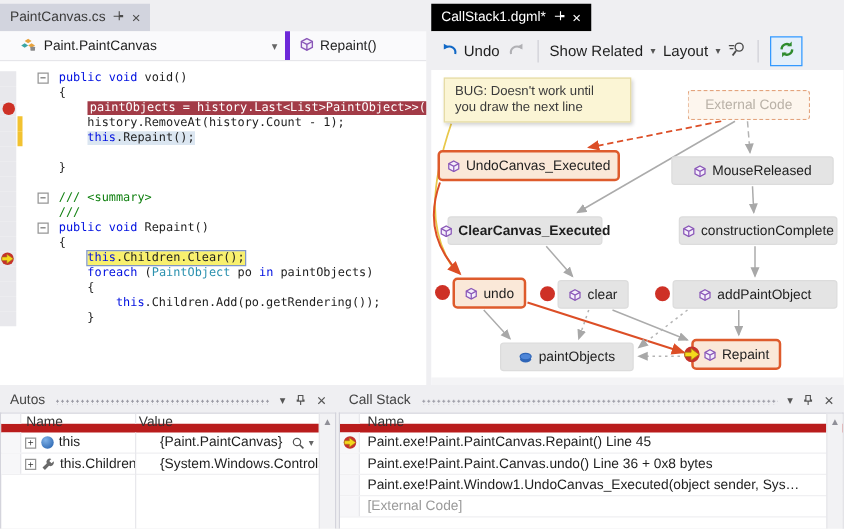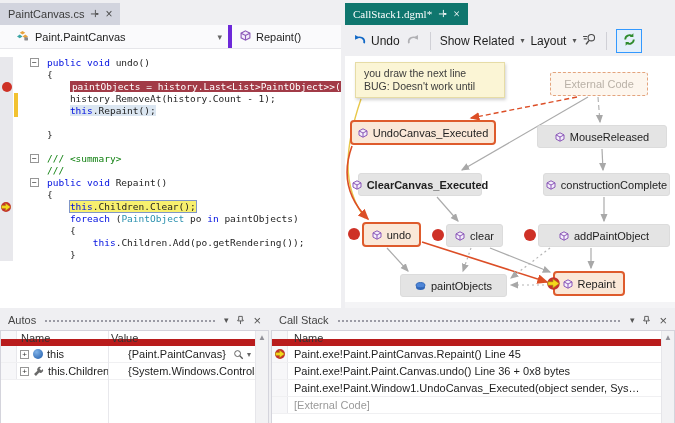--- a/index.html
+++ b/index.html
@@ -11,21 +11,21 @@
   .pane { position:absolute; }
   #editor-pane { left:0; top:0; width:341px; height:308px; }
   #diagram-pane { left:345px; top:0; width:330px; height:308px; }
   #autos-pane { left:0; top:310px; width:269px; height:113px; }
   #callstack-pane { left:271px; top:310px; width:404px; height:113px; }
 
   
   .tabstrip { position:absolute; left:0; top:0; right:0; height:25px; background:#EFEFF2; }
   .tab { position:absolute; top:3px; height:22px; display:flex; align-items:center; gap:6px; padding:0 8px; font-size:11px; cursor:default; }
   .tab.inactive { background:#D2D4DE; color:#3B3B3B; }
-  .tab.active { background:#0f766e; color:#FFFFFF;font-family:Liberation Serif, serif; }
+  .tab.active { background:#000000; color:#FFFFFF; }
   .tab .tclose { font-size:12px; line-height:10px; }
   .tab.inactive .tclose, .tab.inactive svg path { color:#4B4B4B; }
 
   
   #navbar { position:absolute; left:0; top:25px; right:0; height:24px; background:#FAFAFC; border-bottom:1px solid #E6E6EA; display:flex; align-items:center; }
   .combo { display:flex; align-items:center; height:100%; }
   #combo-type { width:232px; padding-left:16px; border-right:4px solid #6d28d9; }
   #combo-type .lbl { margin-left:6px; }
   #combo-type .chev { margin-left:auto; margin-right:6px; color:#666; font-size:9px; }
   #combo-member { padding-left:8px; gap:5px; }
@@ -118,21 +118,21 @@
       </div>
       <div class="combo" id="combo-member">
         <span><svg width="11" height="11" viewBox="0 0 10 10">
               <path d="M5 0.8 9 2.9v4.2L5 9.2 1 7.1V2.9z" fill="#F4EEFA" stroke="#8A57B8"></path>
               <path d="M1 2.9l4 2.1 4-2.1M5 5v4.2" stroke="#8A57B8" fill="none"></path>
             </svg></span>
         <span>Repaint()</span>
       </div>
     </div>
     <div id="code-area">
-        <div class="cl"><span class="m"></span><span class="b"></span><span class="f"><span class="foldbox">−</span></span><span class="t"><span class="kw">public void</span><span class="tx"> undo()</span></span></div>
+        <div class="cl"><span class="m"></span><span class="b"></span><span class="f"><span class="foldbox">−</span></span><span class="t"><span class="kw">public void</span><span class="tx"> void()</span></span></div>
         <div class="cl"><span class="m"></span><span class="b"></span><span class="f"></span><span class="t"><span class="tx">{</span></span></div>
         <div class="cl"><span class="m"><span class="bp-dot"></span></span><span class="b"></span><span class="f"></span><span class="t"><span class="tx">    </span><span class="red-box"><span class="wh">paintObjects = history.Last&lt;List&gt;PaintObject&gt;&gt;();</span></span></span></div>
         <div class="cl"><span class="m"></span><span class="b chg"></span><span class="f"></span><span class="t"><span class="tx">    history.RemoveAt(history.Count - 1);</span></span></div>
         <div class="cl"><span class="m"></span><span class="b chg"></span><span class="f"></span><span class="t"><span class="tx">    </span><span class="ref-box"><span class="kw">this</span><span class="tx">.Repaint();</span></span></span></div>
         <div class="cl"><span class="m"></span><span class="b"></span><span class="f"></span><span class="t"></span></div>
         <div class="cl"><span class="m"></span><span class="b"></span><span class="f"></span><span class="t"><span class="tx">}</span></span></div>
         <div class="cl"><span class="m"></span><span class="b"></span><span class="f"></span><span class="t"></span></div>
         <div class="cl"><span class="m"></span><span class="b"></span><span class="f"><span class="foldbox">−</span></span><span class="t"><span class="cm">/// &lt;summary&gt;</span></span></div>
         <div class="cl"><span class="m"></span><span class="b"></span><span class="f"></span><span class="t"><span class="cm">///</span></span></div>
         <div class="cl"><span class="m"></span><span class="b"></span><span class="f"><span class="foldbox">−</span></span><span class="t"><span class="kw">public void</span><span class="tx"> Repaint()</span></span></div>
@@ -220,22 +220,22 @@
             <path d="M 42 192 L 63 215" stroke="#ABABAB" stroke-width="1.2" fill="none" marker-end="url(#ag)"></path>
             <path d="M 77 186 L 202 226" stroke="#DC4E26" stroke-width="1.6" fill="none" marker-end="url(#ao)"></path>
             <path d="M 126 192 L 118 215" stroke="#B4B4B4" stroke-width="1.2" fill="none" stroke-dasharray="2 3" marker-end="url(#ag)"></path>
             <path d="M 145 192 L 205 216" stroke="#ABABAB" stroke-width="1.2" fill="none" marker-end="url(#ag)"></path>
             <path d="M 246 192 L 246 212" stroke="#ABABAB" stroke-width="1.2" fill="none" marker-end="url(#ag)"></path>
             <path d="M 205 192 L 166 222" stroke="#B4B4B4" stroke-width="1.2" fill="none" stroke-dasharray="2 3" marker-end="url(#ag)"></path>
             <path d="M 199 229 L 166 229" stroke="#B4B4B4" stroke-width="1.2" fill="none" stroke-dasharray="2 3" marker-end="url(#ag)"></path>
           </g>
       </svg>
       <div class="note" id="dgml-note" style="left: 10px; top: 6px; width: 150px; height: 36px;">
+        <div>BUG: Doesn't work until</div>
         <div>you draw the next line</div>
-        <div>BUG: Doesn't work until</div>
       </div>
       <div id="node-layer">
           <div class="node n-external" style="left: 205px; top: 16px; width: 98px; height: 24px;">
             <span>External Code</span>
           </div>
           <div class="node n-orange" style="left: 5px; top: 64px; width: 146px; height: 25px;">
             <span style="display: flex;">
               <svg width="10" height="10" viewBox="0 0 10 10">
                 <path d="M5 0.8 9 2.9v4.2L5 9.2 1 7.1V2.9z" fill="#F4EEFA" stroke="#8A57B8"></path>
                 <path d="M1 2.9l4 2.1 4-2.1M5 5v4.2" stroke="#8A57B8" fill="none"></path>

